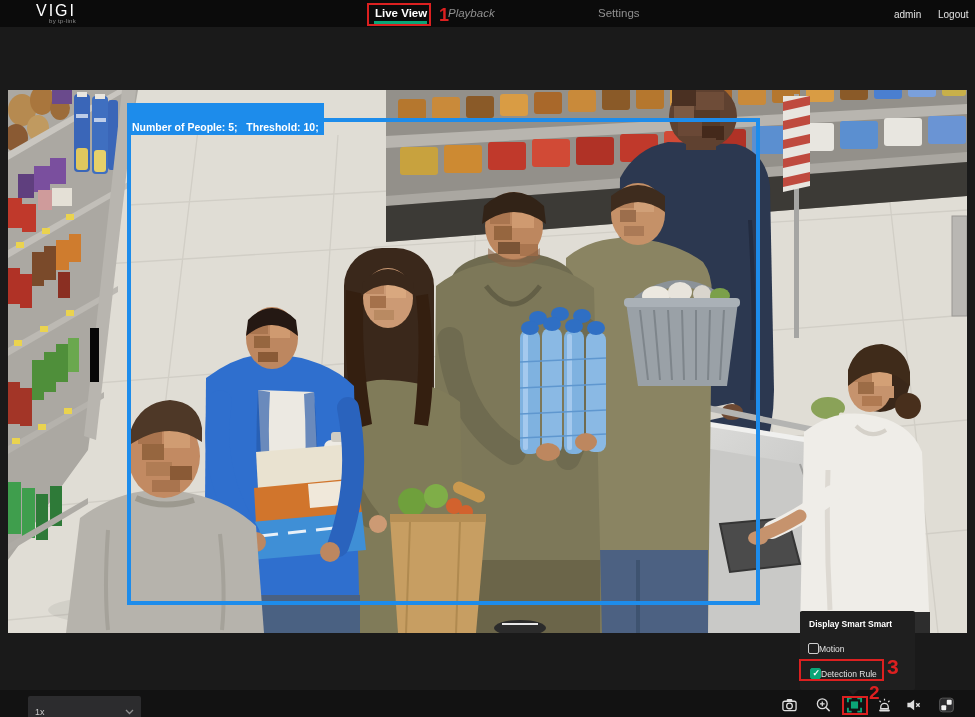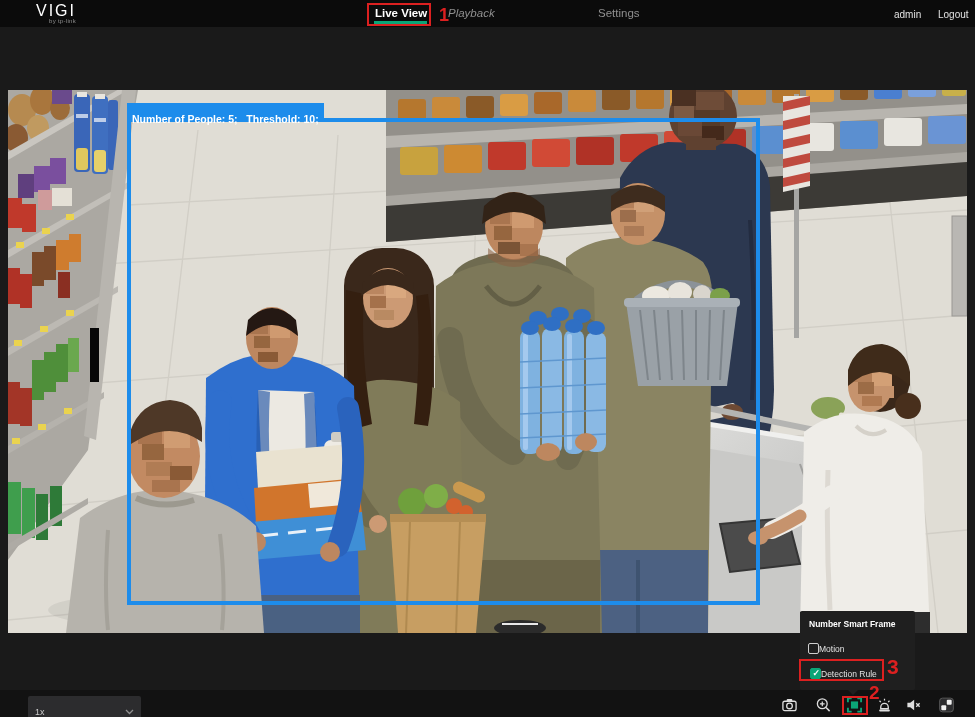--- a/index.html
+++ b/index.html
@@ -17,21 +17,21 @@
 #tab-live{left:375px;}#tab-playback{left:448px;font-style:italic;}#tab-settings{left:560px;margin-left:38px;}
 .tab-underline{position:absolute;left:374px;top:21px;width:53px;height:3px;background:var(--accent-green);}
 .nav-user{position:absolute;top:9px;font-size:10px;color:#e2e2e2;}
 #user-admin{left:894px;}#user-logout{left:938px;cursor:pointer;text-align:right;}
 
 
 .stage{position:absolute;left:8px;top:90px;width:959px;height:543px;background:#000;z-index:1;}
 .scene-svg{position:absolute;left:0;top:0;width:959px;height:543px;}
 .det-box{position:absolute;left:119px;top:28px;width:633px;height:487px;border:4px solid var(--accent-blue);z-index:2;}
 .det-label{position:absolute;left:119px;top:13px;height:16px;background:var(--accent-blue);color:#fff;
-  font-size:10.5px;font-weight:bold;line-height:16px;padding:8px 5px;white-space:pre;z-index:3;}
+  font-size:10.5px;font-weight:bold;line-height:16px;padding:16px 5px;white-space:pre;z-index:3;}
 
 
 .popup{position:absolute;left:800px;top:611px;width:115px;height:79px;background:#1f1f1f;border-radius:2px;z-index:5;}
 .popup::after{content:"";position:absolute;left:48px;bottom:-5px;width:0;height:0;
   border-left:5px solid transparent;border-right:5px solid transparent;border-top:5px solid #1f1f1f;}
 .popup-title{position:absolute;left:9px;top:8px;font-size:8.5px;font-weight:bold;color:#fff;}
 .popup-row{position:absolute;display:flex;align-items:center;font-size:8.5px;color:#e2e2e2;cursor:pointer;}
 #row-motion{left:8px;top:32px;}
 #row-detection{left:10px;top:57px;justify-content:flex-end;}
 .cb{width:11px;height:11px;border:1px solid #cfcfcf;border-radius:2px;position:relative;flex:0 0 auto;}
@@ -420,21 +420,21 @@
     </g>
 
     <rect x="82" y="238" width="9" height="54" fill="#070707"></rect>
   </svg>
 
   <div class="det-label">Number of People: 5;   Threshold: 10;</div>
   <div class="det-box"></div>
 </div>
 
 <div class="popup">
-  <div class="popup-title">Number Smart Frame</div>
+  <div class="popup-title">Display Smart Smart</div>
   <div class="popup-row" id="row-motion">
     <span class="cb"></span>
     <span>Motion</span>
   </div>
   <div class="popup-row" id="row-detection">
     <span class="cb checked"></span>
     <span>Detection Rule</span>
   </div>
 </div>
 

